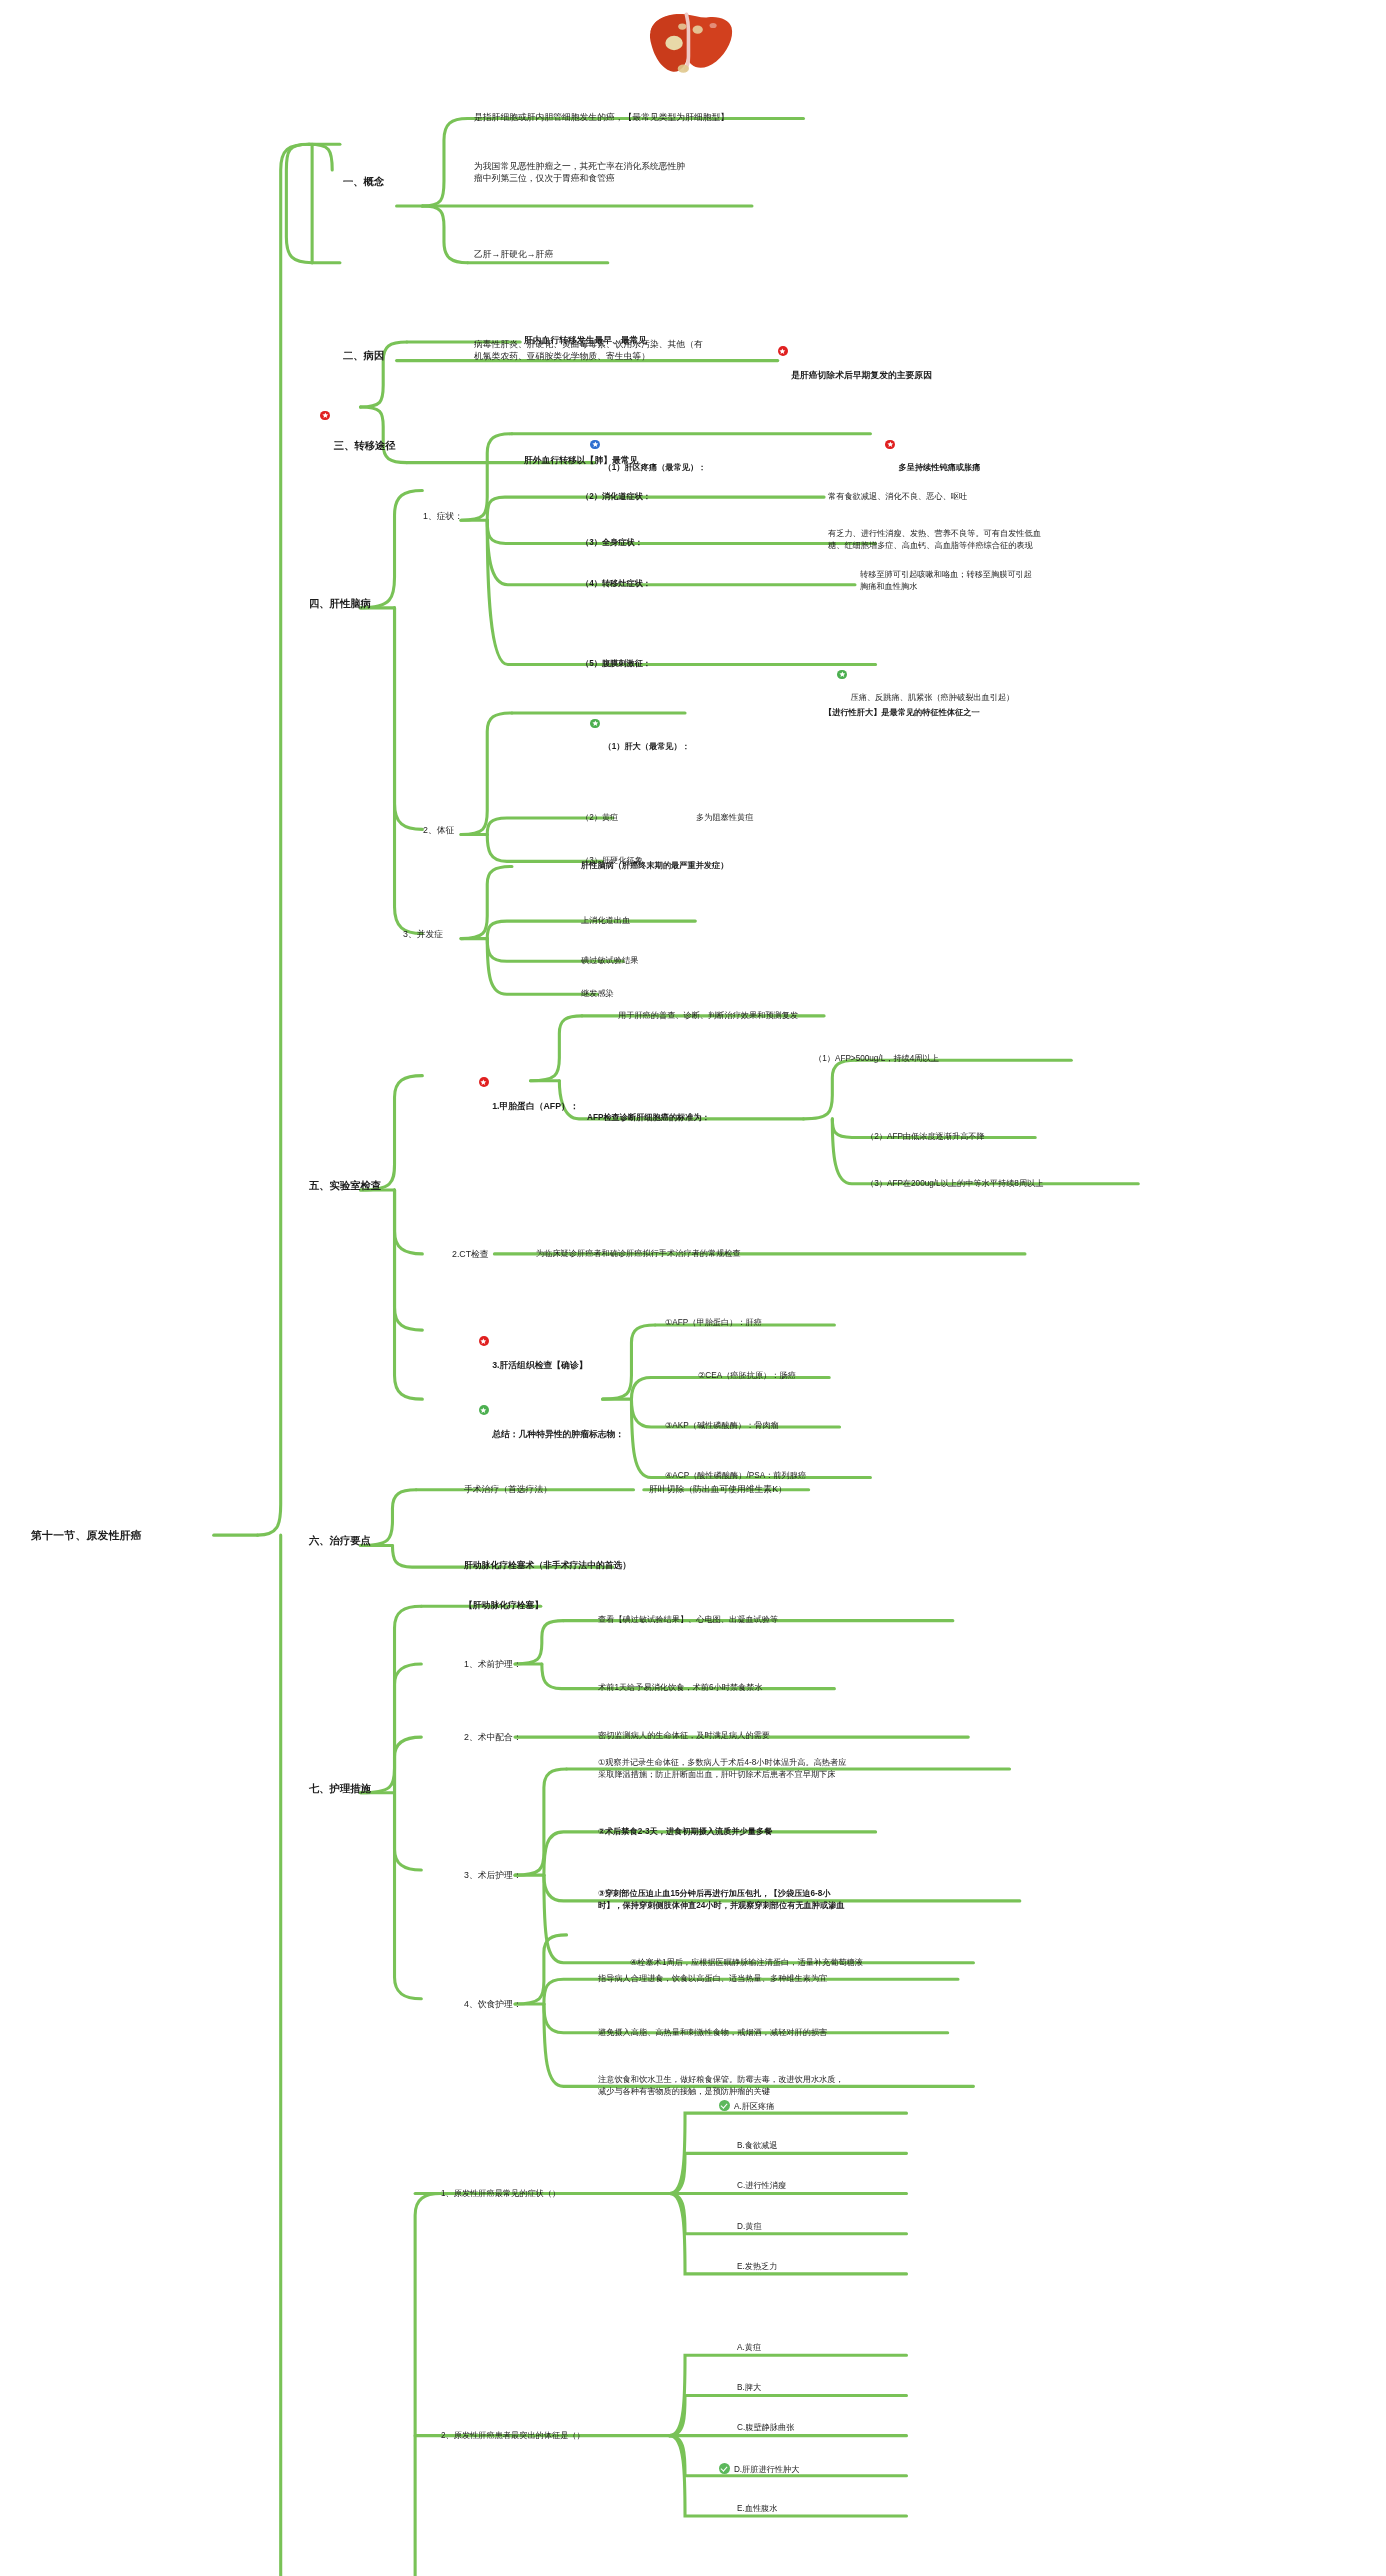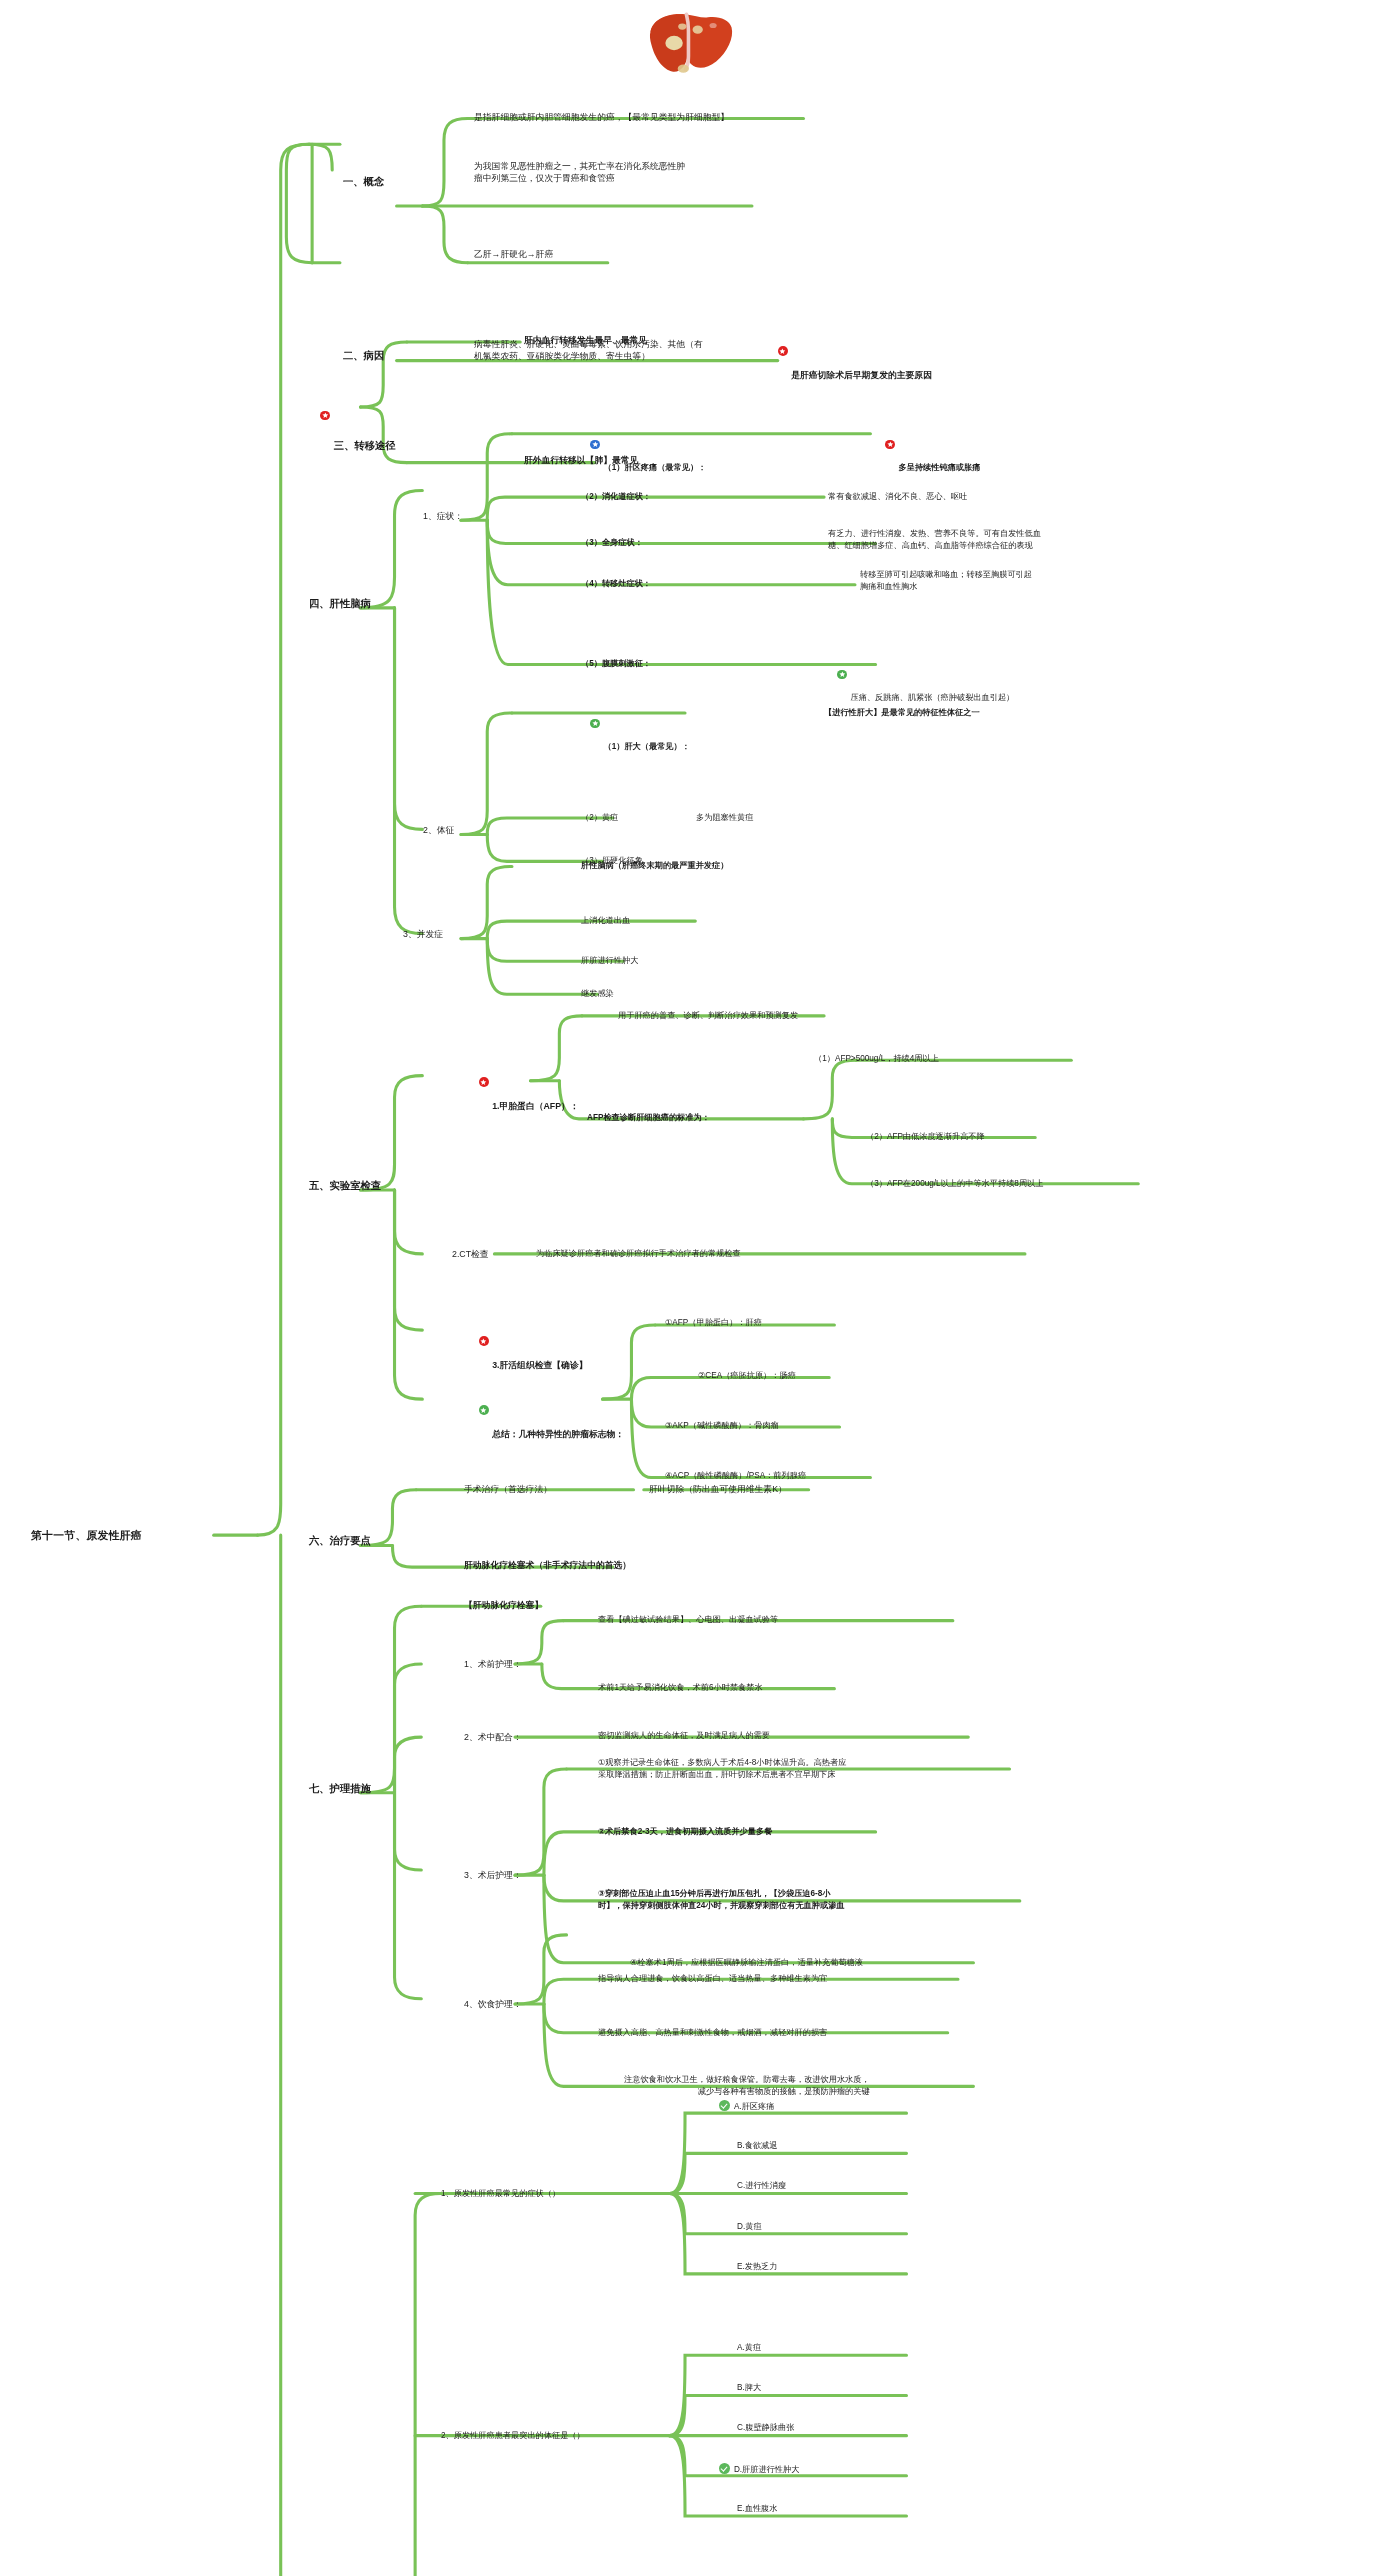--- a/index.html
+++ b/index.html
@@ -304,21 +304,21 @@
   <div class="node lvl3b" style="left:824px; top:707px;">【进行性肝大】是最常见的特征性体征之一</div>
 
   <div class="node lvl3" style="left:581px; top:812px;">（2）黄疸</div>
   <div class="node lvl3" style="left:696px; top:812px;">多为阻塞性黄疸</div>
 
   <div class="node lvl3" style="left:581px; top:855px;">（3）肝硬化征象</div>
 
   <div class="node lvl2" style="left:403px; top:928px;">3、并发症</div>
   <div class="node lvl3b" style="left:581px; top:860px;">肝性脑病（肝癌终末期的最严重并发症）</div>
   <div class="node lvl3" style="left:581px; top:915px;">上消化道出血</div>
-  <div class="node lvl3" style="left:581px; top:955px;">肝脏进行性肿大</div>
+  <div class="node lvl3" style="left:581px; top:955px;">碘过敏试验结果</div>
   <div class="node lvl3" style="left:581px; top:988px;">继发感染</div>
 
   <div class="node lvl1" style="left:309px; top:1179px;">五、实验室检查</div>
 
   <div class="node lvl2b" style="left:469px; top:1065px;">
     <span class="badge red">
       <svg width="6.7" height="6.7" viewBox="0 0 13 13">
           <polygon points="6.5,0.8 8.1,4.6 12.2,4.9 9.1,7.6 10.1,11.6 6.5,9.4 2.9,11.6 3.9,7.6 0.8,4.9 4.9,4.6" fill="#fff"></polygon>
         </svg>
     </span><span>1.甲胎蛋白（AFP）：</span>
@@ -371,21 +371,21 @@
   <div class="node lvl3" style="left:598px; top:1757px;">①观察并记录生命体征，多数病人于术后4-8小时体温升高。高热者应
 采取降温措施；防止肝断面出血，肝叶切除术后患者不宜早期下床</div>
   <div class="node lvl3b" style="left:598px; top:1826px;">②术后禁食2-3天，进食初期摄入流质并少量多餐</div>
   <div class="node lvl3b" style="left:598px; top:1888px;">③穿刺部位压迫止血15分钟后再进行加压包扎，【沙袋压迫6-8小
 时】，保持穿刺侧肢体伸直24小时，并观察穿刺部位有无血肿或渗血</div>
   <div class="node lvl3" style="left:630px; top:1957px;text-align:right;">④栓塞术1周后，应根据医嘱静脉输注清蛋白，适量补充葡萄糖液</div>
 
   <div class="node lvl2" style="left:464px; top:1998px;">4、饮食护理：</div>
   <div class="node lvl3" style="left:598px; top:1973px;">指导病人合理进食，饮食以高蛋白、适当热量、多种维生素为宜</div>
   <div class="node lvl3" style="left:598px; top:2027px;">避免摄入高脂、高热量和刺激性食物，戒烟酒，减轻对肝的损害</div>
-  <div class="node lvl3" style="left:624px; top:2074px;text-align:right;">注意饮食和饮水卫生，做好粮食保管。防霉去毒，改进饮用水水质，
+  <div class="node lvl3" style="left:598px; top:2074px;">注意饮食和饮水卫生，做好粮食保管。防霉去毒，改进饮用水水质，
 减少与各种有害物质的接触，是预防肿瘤的关键</div>
 
   <div id="questions">
       <div class="node q" style="left: 441px; top: 2188px;">1、原发性肝癌最常见的症状（）</div>
       <div class="node opt" style="left: 719px; top: 2100px;"><span class="chk"></span><span>A.肝区疼痛</span></div>
       <div class="node opt" style="left: 737px; top: 2140px;"><span>B.食欲减退</span></div>
       <div class="node opt" style="left: 737px; top: 2180px;"><span>C.进行性消瘦</span></div>
       <div class="node opt" style="left: 737px; top: 2221px;"><span>D.黄疸</span></div>
       <div class="node opt" style="left: 737px; top: 2261px;"><span>E.发热乏力</span></div>
       <div class="node q" style="left: 441px; top: 2430px;">2、原发性肝癌患者最突出的体征是（）</div>

